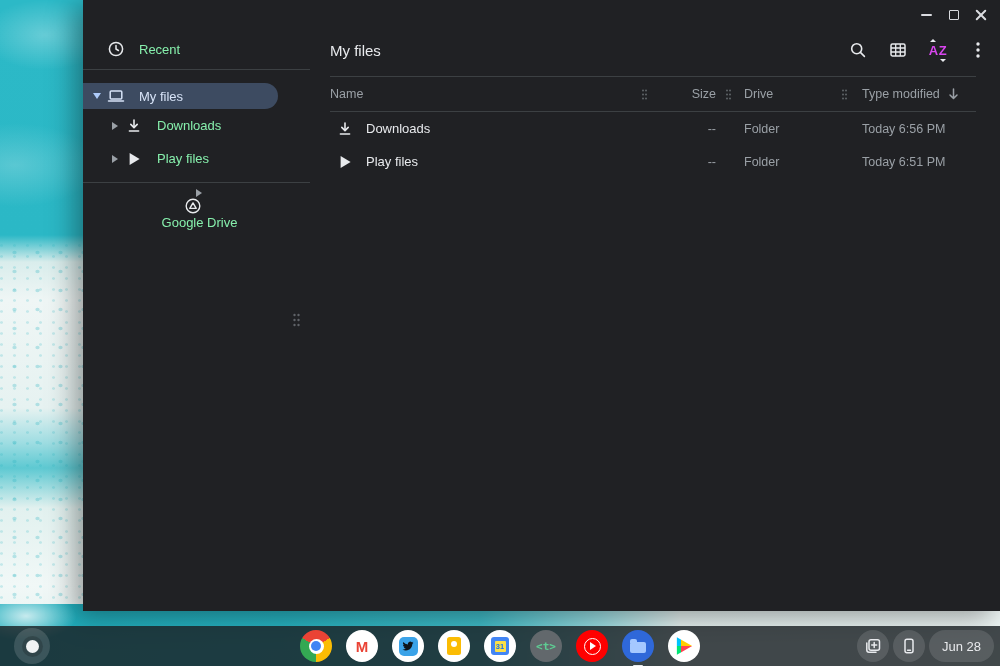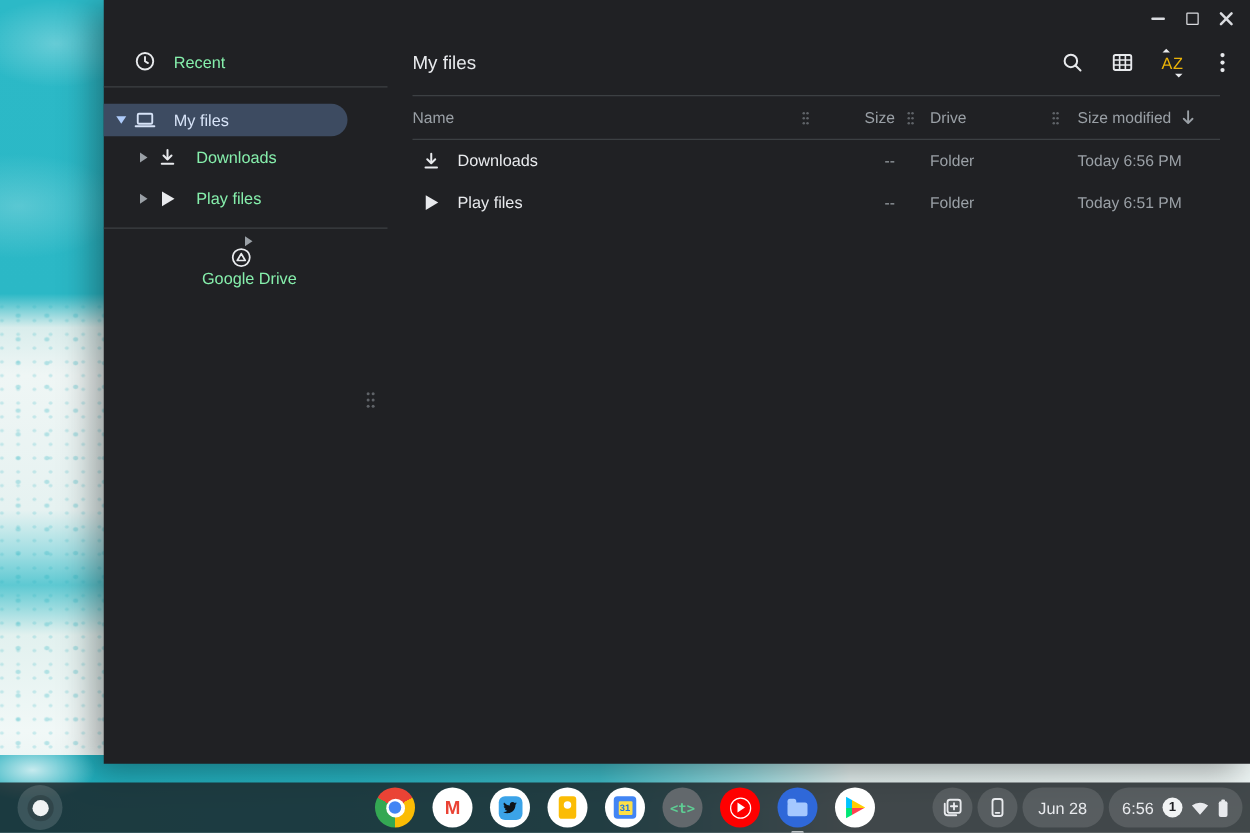--- a/index.html
+++ b/index.html
@@ -62,21 +62,21 @@
   .sep2 { margin-top:7px; }
   .splitter { position:absolute; left:206px; top:281px; width:14px; height:18px;
     display:flex; align-items:center; justify-content:center; cursor:col-resize; }
 
   
   .main { flex:1; display:flex; flex-direction:column; min-width:0; }
   .toolbar { height:40px; display:flex; align-items:center; padding:0 4px 0 20px; }
   .apptitle { font-size:15px; font-weight:500; color:#e8eaed; flex:1; }
   .tbtn { width:36px; height:36px; display:flex; align-items:center; justify-content:center;
     border-radius:50%; margin-left:4px; cursor:pointer; }
-  .azlabel { font-size:13px; font-weight:400; color:#eab308; letter-spacing:.5px; position:relative; }
+  .azlabel { font-size:13px; font-weight:700; color:#d946ef; letter-spacing:.5px; position:relative; }
   .azlabel:before { content:""; position:absolute; left:1px; top:-4px; border-left:3px solid transparent; border-right:3px solid transparent; border-bottom:3.5px solid #e8eaed; }
   .azlabel:after { content:""; position:absolute; right:1px; bottom:-4px; border-left:3px solid transparent; border-right:3px solid transparent; border-top:3.5px solid #e8eaed; }
 
   .lists { padding:0 24px 0 20px; }
   .thead { margin-top:6px; height:36px; border-top:1px solid #3c4043; border-bottom:1px solid #3c4043;
     display:flex; align-items:center; color:#9aa0a6; font-size:12.5px; }
   .cols { display:flex; align-items:center; width:100%; }
   .col-name { flex:1; display:flex; align-items:center; min-width:0; }
   .col-handle { width:10px; margin:0 7px; display:flex; justify-content:center; cursor:col-resize; }
   .col-size { width:60px; text-align:right; }
@@ -301,21 +301,21 @@
                       <circle cx="2" cy="1.5" r="1"></circle>
                       <circle cx="5" cy="1.5" r="1"></circle>
                       <circle cx="2" cy="5.5" r="1"></circle>
                       <circle cx="5" cy="5.5" r="1"></circle>
                       <circle cx="2" cy="9.5" r="1"></circle>
                       <circle cx="5" cy="9.5" r="1"></circle>
                     </g>
                   </svg>
               </div>
               <div class="col-date">
-                <span>Size modified</span>
+                <span>Type modified</span>
                 <svg width="11" height="12" viewBox="0 0 11 12">
                     <path d="M5.5 1v9M2 7l3.5 3.5L9 7" fill="none" stroke="#9aa0a6" stroke-width="1.5" stroke-linecap="round" stroke-linejoin="round"></path>
                   </svg>
               </div>
             </div>
           </div>
 
           <div class="filerow">
             <div class="col-name">
               <span class="ficon">
@@ -408,26 +408,15 @@
       </div>
       <div class="tray-circle">
         <svg width="18" height="18" viewBox="0 0 18 18">
             <rect x="5" y="2.2" width="8" height="13.6" rx="2" fill="none" stroke="#e8eaed" stroke-width="1.5"></rect>
             <path d="M7.5 13.2h3" stroke="#e8eaed" stroke-width="1.4" stroke-linecap="round"></path>
           </svg>
       </div>
       <div class="tray-pill date-pill">
         <span>Jun 28</span>
       </div>
-      <div class="tray-pill sys-pill">
-        <span>6:56</span>
-        <span class="badge">1</span>
-        <svg width="14" height="11" viewBox="0 0 16 12">
-            <path fill="#e8eaed" d="M8 12L.6 3.7A11.4 11.4 0 0 1 8 1c2.8 0 5.4 1 7.4 2.7z"></path>
-          </svg>
-        <svg width="9" height="15" viewBox="0 0 9 15">
-            <rect x="3" y="0.5" width="3" height="2" rx="0.8" fill="#e8eaed"></rect>
-            <rect x="1" y="2" width="7" height="12.5" rx="1.6" fill="#e8eaed"></rect>
-          </svg>
-      </div>
     </div>
   </div>
 </div>
 
 </body></html>

